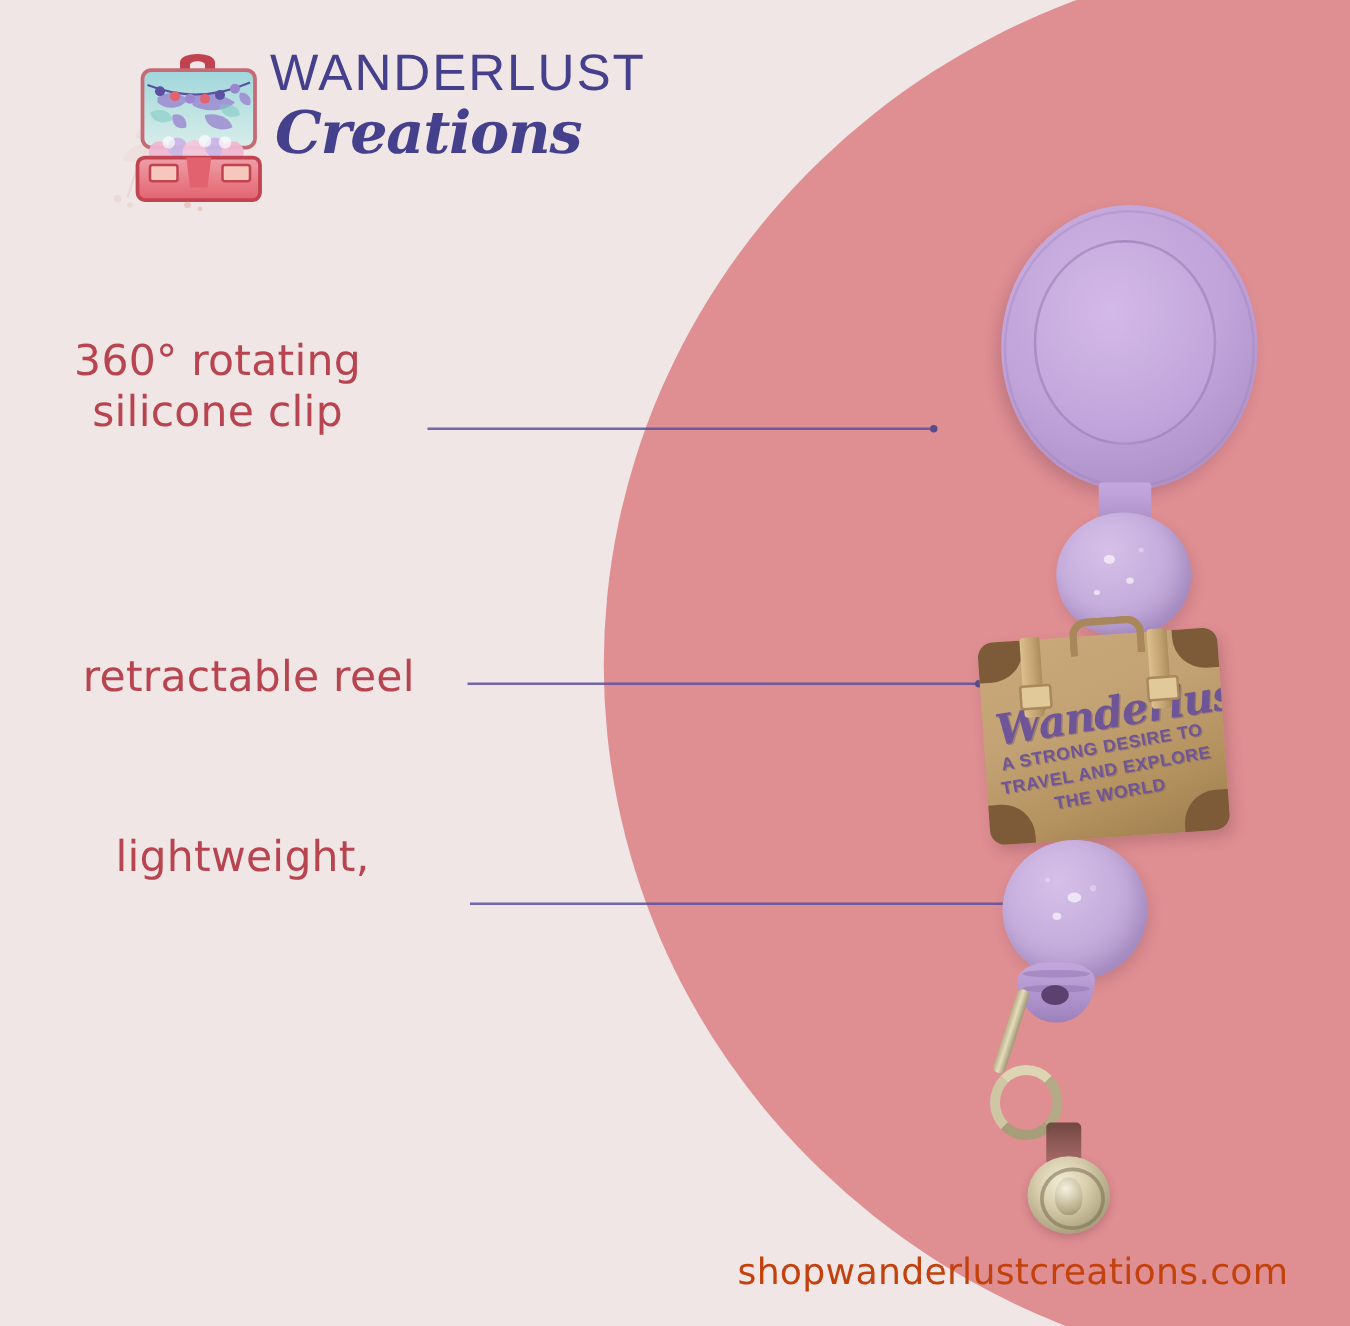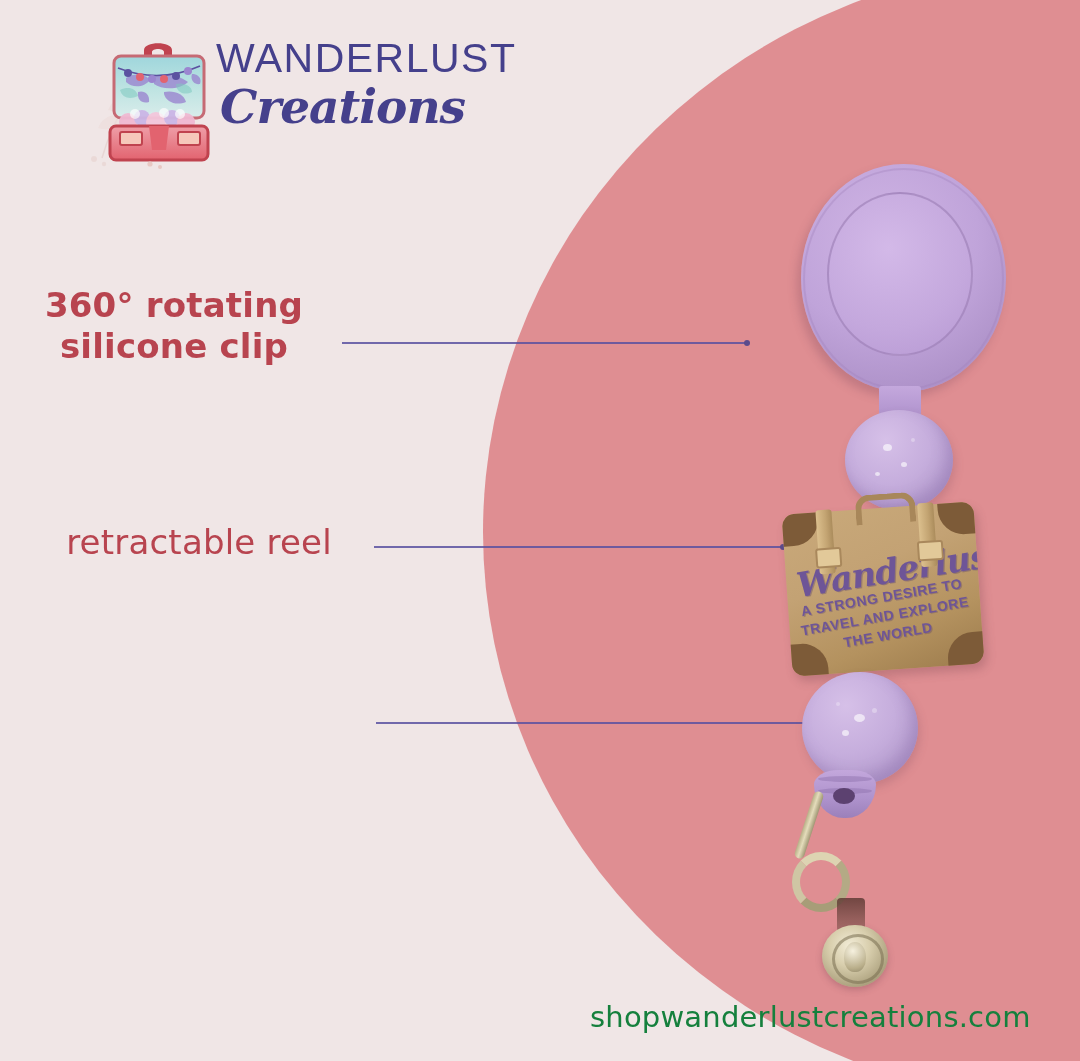--- a/index.html
+++ b/index.html
@@ -85,21 +85,21 @@
     position: absolute;
     color: #b8444f;
     font-family: "DejaVu Sans", sans-serif;
     font-size: 34px;
     line-height: 1.22;
     text-align: center;
     letter-spacing: .2px;
   }
   .feature span { display: block; white-space: nowrap; }
 
-  .feature-1 { left: 14px; top: 285px; width: 320px; font-weight: bold; }
+  .feature-1 { left: 14px; top: 269px; width: 320px; }
   .feature-2 { left: 29px; top: 522px; width: 340px; }
   .feature-3 { left: 14px; top: 666px; width: 360px; }
 
   
   .leader {
     position: absolute;
     height: 2px;
     background: #5b51a0;
     opacity: .85;
   }
@@ -359,21 +359,21 @@
     text-shadow: 1px 1px 0 rgba(80,60,110,.3);
   }
 
   
   .website {
     position: absolute;
     left: 590px;
     top: 1000px;
     font-family: "DejaVu Sans", sans-serif;
     font-size: 29px;
-    color: #15803d;
+    color: #c2410c;
     letter-spacing: .2px;
     white-space: nowrap;
   }
 </style>
 </head>
 <body>
 
 <div class="canvas">
 
   <div class="pink-ellipse"></div>
@@ -459,20 +459,21 @@
   <div class="feature feature-1">
     <span>360° rotating</span>
     <span>silicone clip</span>
   </div>
 
   <div class="feature feature-2">
     <span>retractable reel</span>
   </div>
 
   <div class="feature feature-3">
+    <span>lightweight,</span>
   </div>
 
   <div class="leader leader-1"></div>
   <div class="leader leader-2"></div>
   <div class="leader leader-3"></div>
 
   <div class="product">
 
     <div class="reel-disc">
       <div class="reel-disc-rim"></div>

